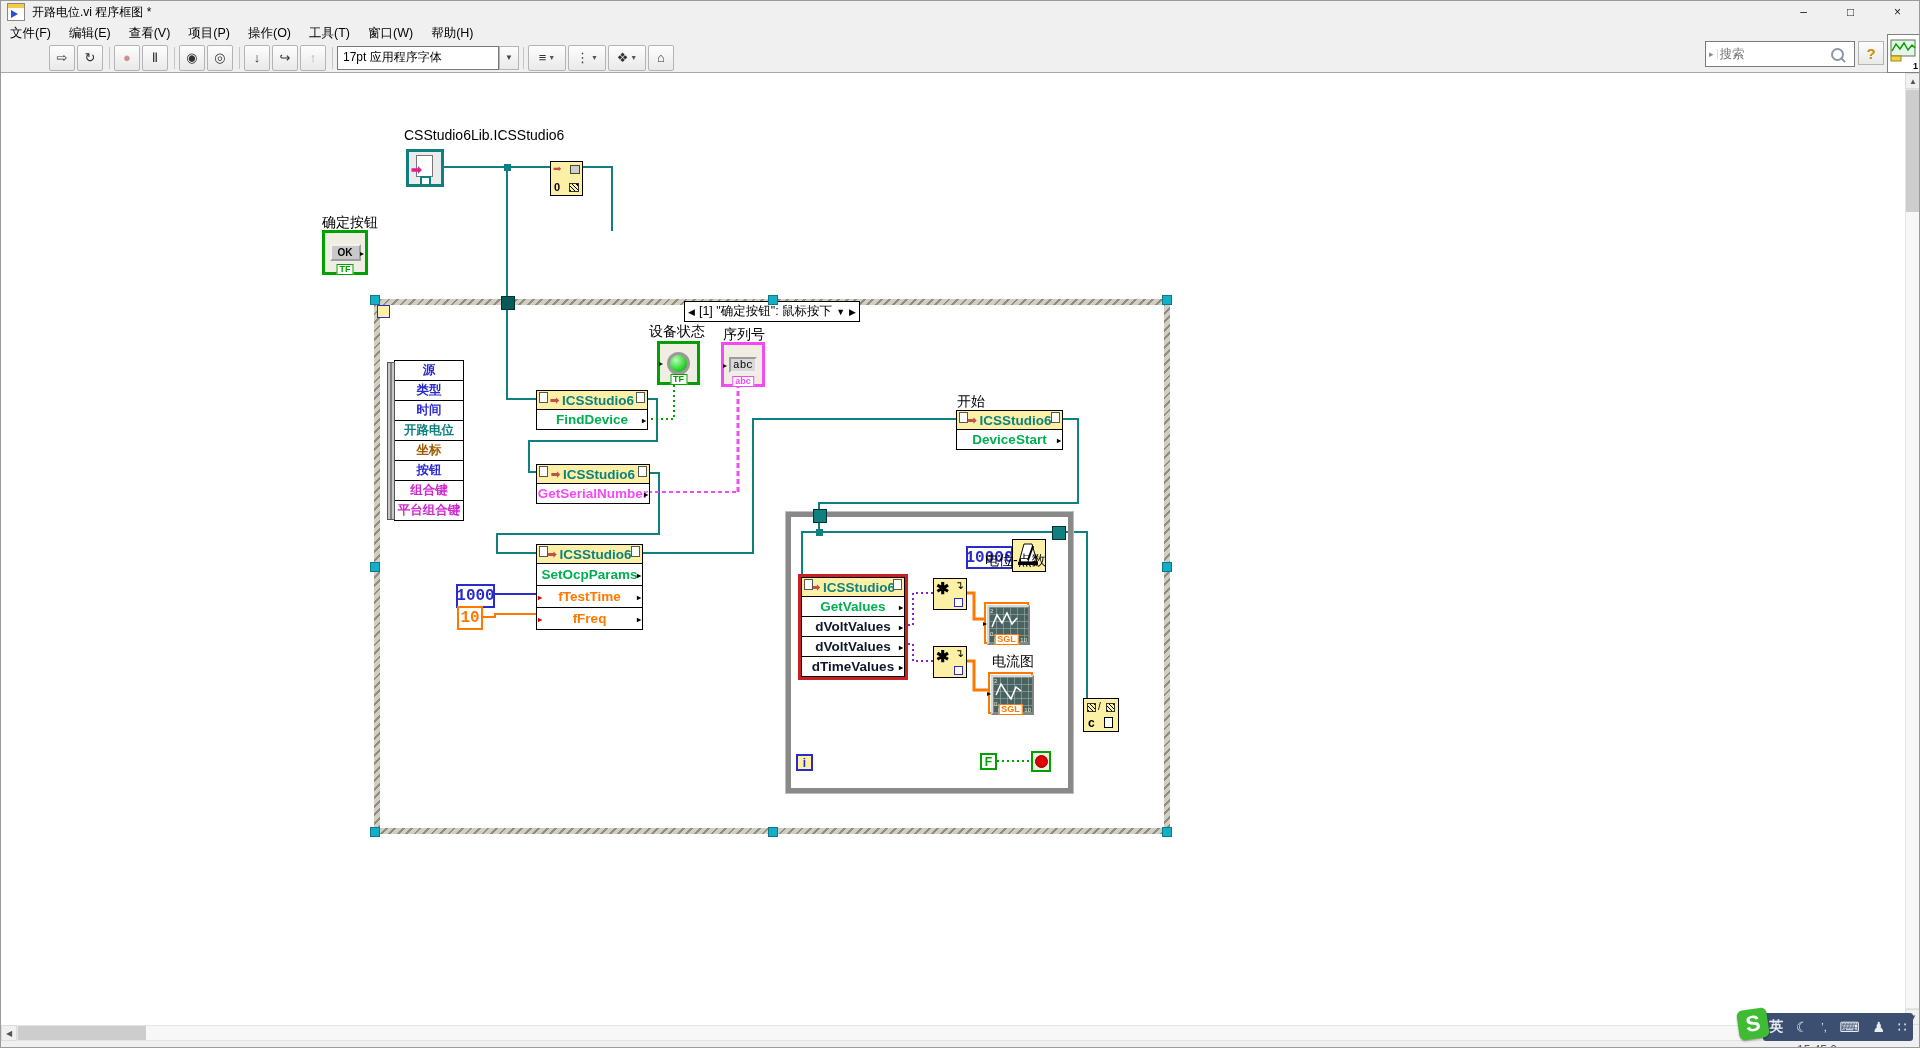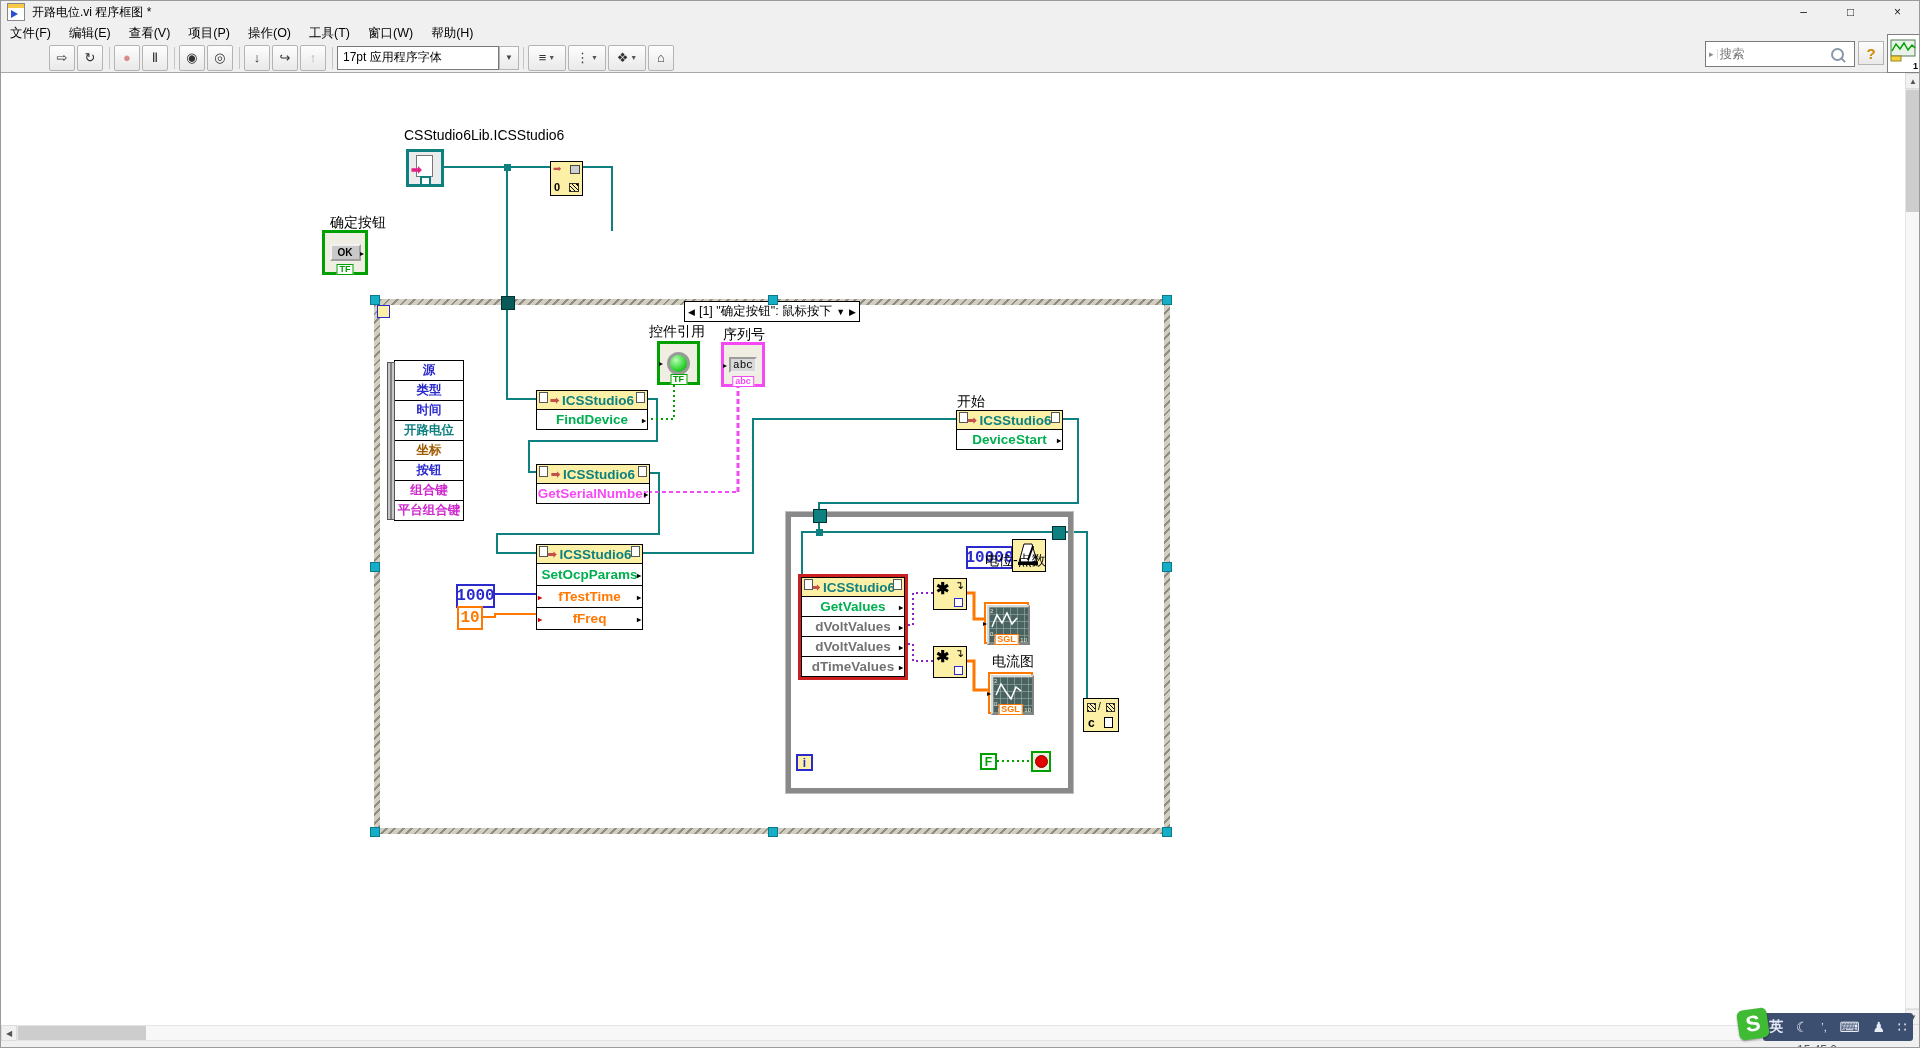--- a/index.html
+++ b/index.html
@@ -53,21 +53,21 @@
     font-size:13.5px;font-weight:bold;}
   .ihead .na{color:#c2504b;font-size:11px;margin-right:3px;}
   .ihead .cls{color:#0f8080;}
   .pg{position:absolute;width:7px;height:9px;background:#fff;border:1px solid #555;}
   .pg.tl{left:2px;top:1px}.pg.tr{right:2px;top:1px}
   .irow{height:19px;border-top:1px solid #000;position:relative;display:flex;align-items:center;justify-content:center;
     font-size:13.5px;font-weight:bold;background:#fff;}
   .irow.tall{height:21px;}
   .oarr{position:absolute;right:1px;font-size:8px;color:#000;top:50%;transform:translateY(-50%);}
   .rarr{position:absolute;left:1px;font-size:8px;color:#d00000;top:50%;transform:translateY(-50%);}
-  .t-green{color:#00b050}.t-orange{color:#ff7800}.t-purple{color:#737373}.t-pink{color:#f649f6}
+  .t-green{color:#00b050}.t-orange{color:#ff7800}.t-purple{color:#0f172a}.t-pink{color:#f649f6}
   .term{position:absolute;background:#f0eee2;display:flex;align-items:center;justify-content:center;}
   .tab{position:absolute;bottom:-3px;left:50%;transform:translateX(-50%);background:#fff;font-size:9px;
     font-weight:bold;line-height:9px;padding:0 2px;border:1px solid;}
   .inarr{position:absolute;left:-1px;top:50%;transform:translateY(-50%);font-size:8px;color:#000;}
   .evborder{position:absolute;background:repeating-linear-gradient(135deg,#d2cec0 0 4px,#8f8d85 4px 6px);}
   .evinner{position:absolute;background:#fff;}
   .evlabel{position:absolute;height:19px;background:#fff;border:1px solid #000;display:flex;align-items:center;
     font-size:12.5px;padding:0 3px;gap:4px;white-space:nowrap;}
   .evlabel .tri{font-size:9px;}
   .edrow{height:19px;border:1px solid #000;background:#fff;display:flex;align-items:center;justify-content:center;
@@ -245,21 +245,21 @@
     <div class="n pageic" style="left:11px;top:24px;width:11px;height:10px;border:2px solid #0f8080;"></div>
   </div>
 
   <div class="ficon" style="left:549px;top:160px;width:31px;height:33px;z-index:3;">
     <span class="n" style="left:2px;top:1px;color:#c2504b;font-size:10px;">➡</span>
     <span class="n" style="right:2px;top:3px;width:10px;height:9px;background:#cfcfcf;border:1px solid #444;"></span>
     <span class="n" style="left:3px;bottom:2px;font-size:11px;font-weight:bold;">0</span>
     <span class="n hatch" style="right:3px;bottom:3px;width:10px;height:9px;border:1px solid #333;"></span>
   </div>
 
-  <div class="dlabel" style="left:329px;top:213px;z-index:3;">确定按钮</div>
+  <div class="dlabel" style="left:321px;top:213px;z-index:3;">确定按钮</div>
   <div class="term" style="left:321px;top:229px;width:40px;height:39px;border:3px solid #00a000;z-index:3;">
     <span class="okbtn">OK</span>
     <span class="oarr">▸</span>
     <span class="tab" style="color:#00a000;border-color:#00a000;">TF</span>
   </div>
 
   <div class="evborder" style="left:373px;top:298px;width:796px;height:535px;z-index:1;"></div>
   <div class="evinner" style="left:379px;top:304px;width:784px;height:523px;z-index:1;"></div>
 
   <div class="evlabel" style="left:683px;top:300px;z-index:3;">
@@ -285,21 +285,21 @@
     <div class="edrow c-blue">源</div>
     <div class="edrow c-blue">类型</div>
     <div class="edrow c-blue">时间</div>
     <div class="edrow c-teal">开路电位</div>
     <div class="edrow c-brown">坐标</div>
     <div class="edrow c-blue">按钮</div>
     <div class="edrow c-mag">组合键</div>
     <div class="edrow c-mag">平台组合键</div>
   </div>
 
-  <div class="dlabel" style="left:648px;top:322px;z-index:3;">控件引用</div>
+  <div class="dlabel" style="left:648px;top:322px;z-index:3;">设备状态</div>
   <div class="term" style="left:656px;top:340px;width:37px;height:38px;border:3px solid #00a000;z-index:3;">
     <span class="inarr">▸</span>
     <span class="led"></span>
     <span class="tab" style="color:#00a000;border-color:#00a000;">TF</span>
   </div>
   <div class="dlabel" style="left:722px;top:325px;z-index:3;">序列号</div>
   <div class="term" style="left:720px;top:341px;width:38px;height:39px;border:3px solid #f649f6;z-index:3;">
     <span class="inarr">▸</span>
     <span class="abcbox">abc</span>
     <span class="tab" style="color:#f649f6;border-color:#f649f6;">abc</span>

